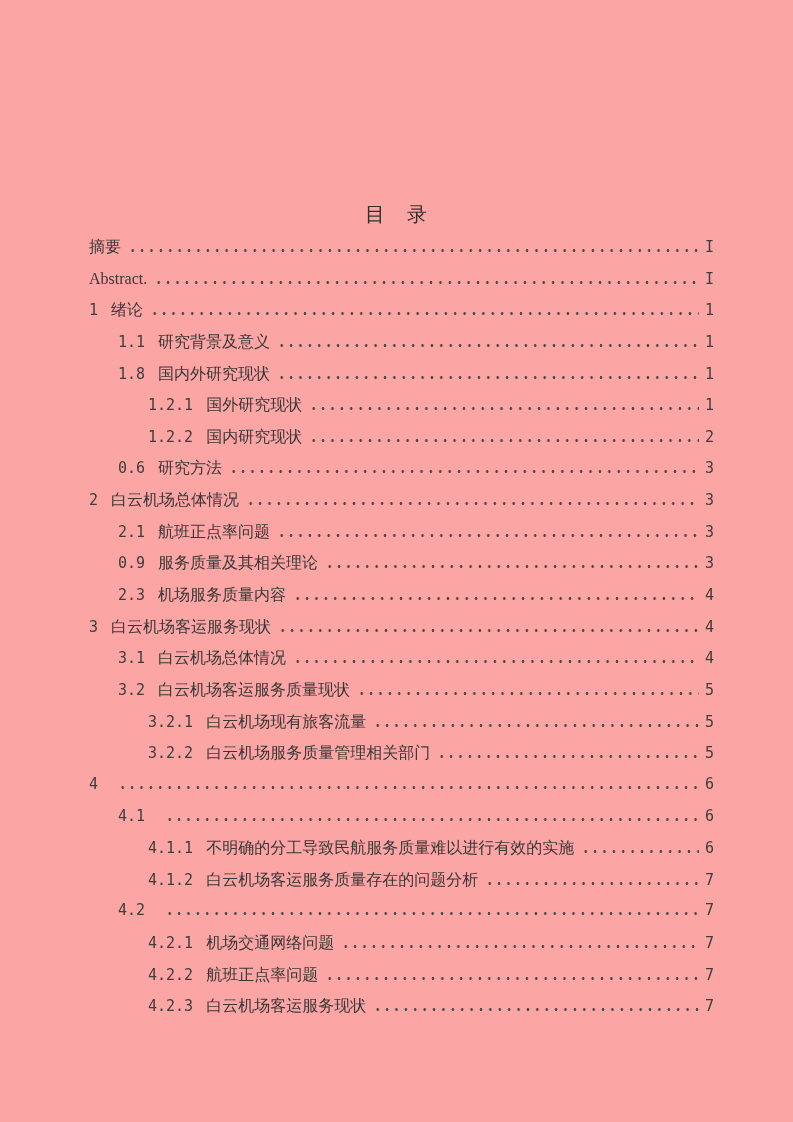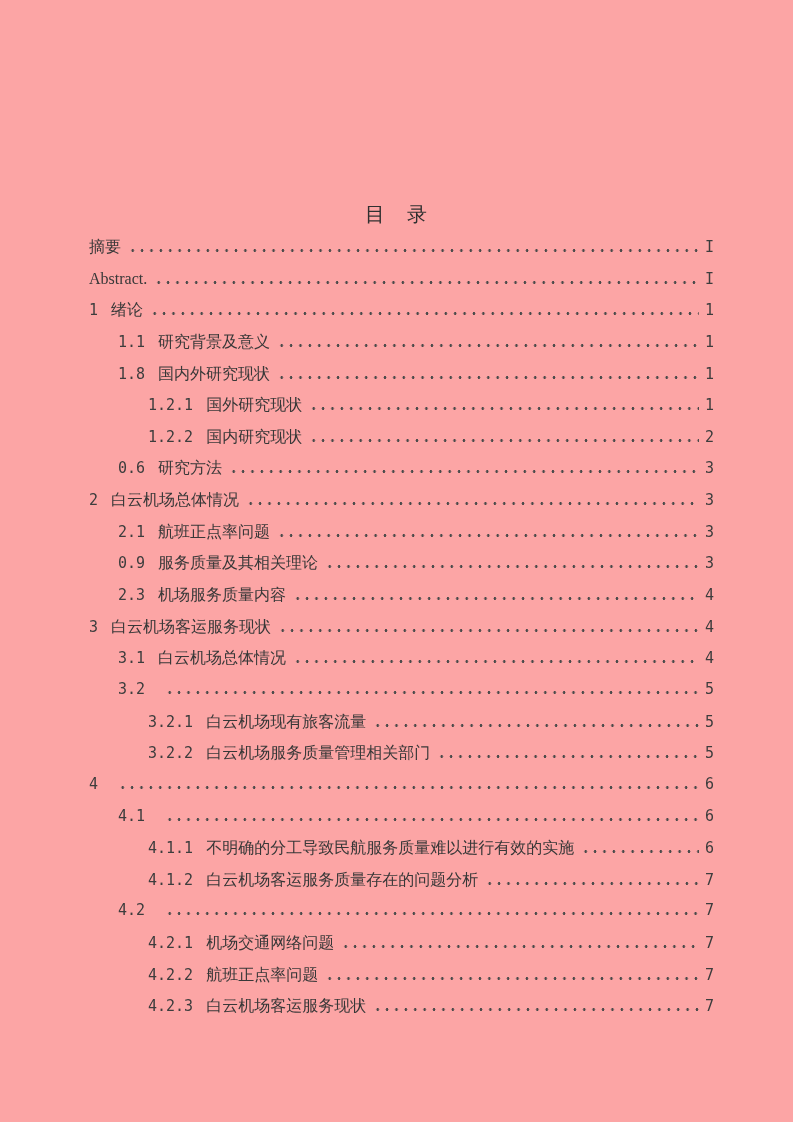--- a/index.html
+++ b/index.html
@@ -177,20 +177,21 @@
 
     <div class="row lvl2">
       <span class="num">3.1</span>
       <span class="txt">白云机场总体情况</span>
       <span class="dots"></span>
       <span class="pg">4</span>
     </div>
 
     <div class="row lvl2">
       <span class="num">3.2</span>
+      <span class="txt">白云机场客运服务质量现状</span>
       <span class="dots"></span>
       <span class="pg">5</span>
     </div>
 
     <div class="row lvl3">
       <span class="num">3.2.1</span>
       <span class="txt">白云机场现有旅客流量</span>
       <span class="dots"></span>
       <span class="pg">5</span>
     </div>

